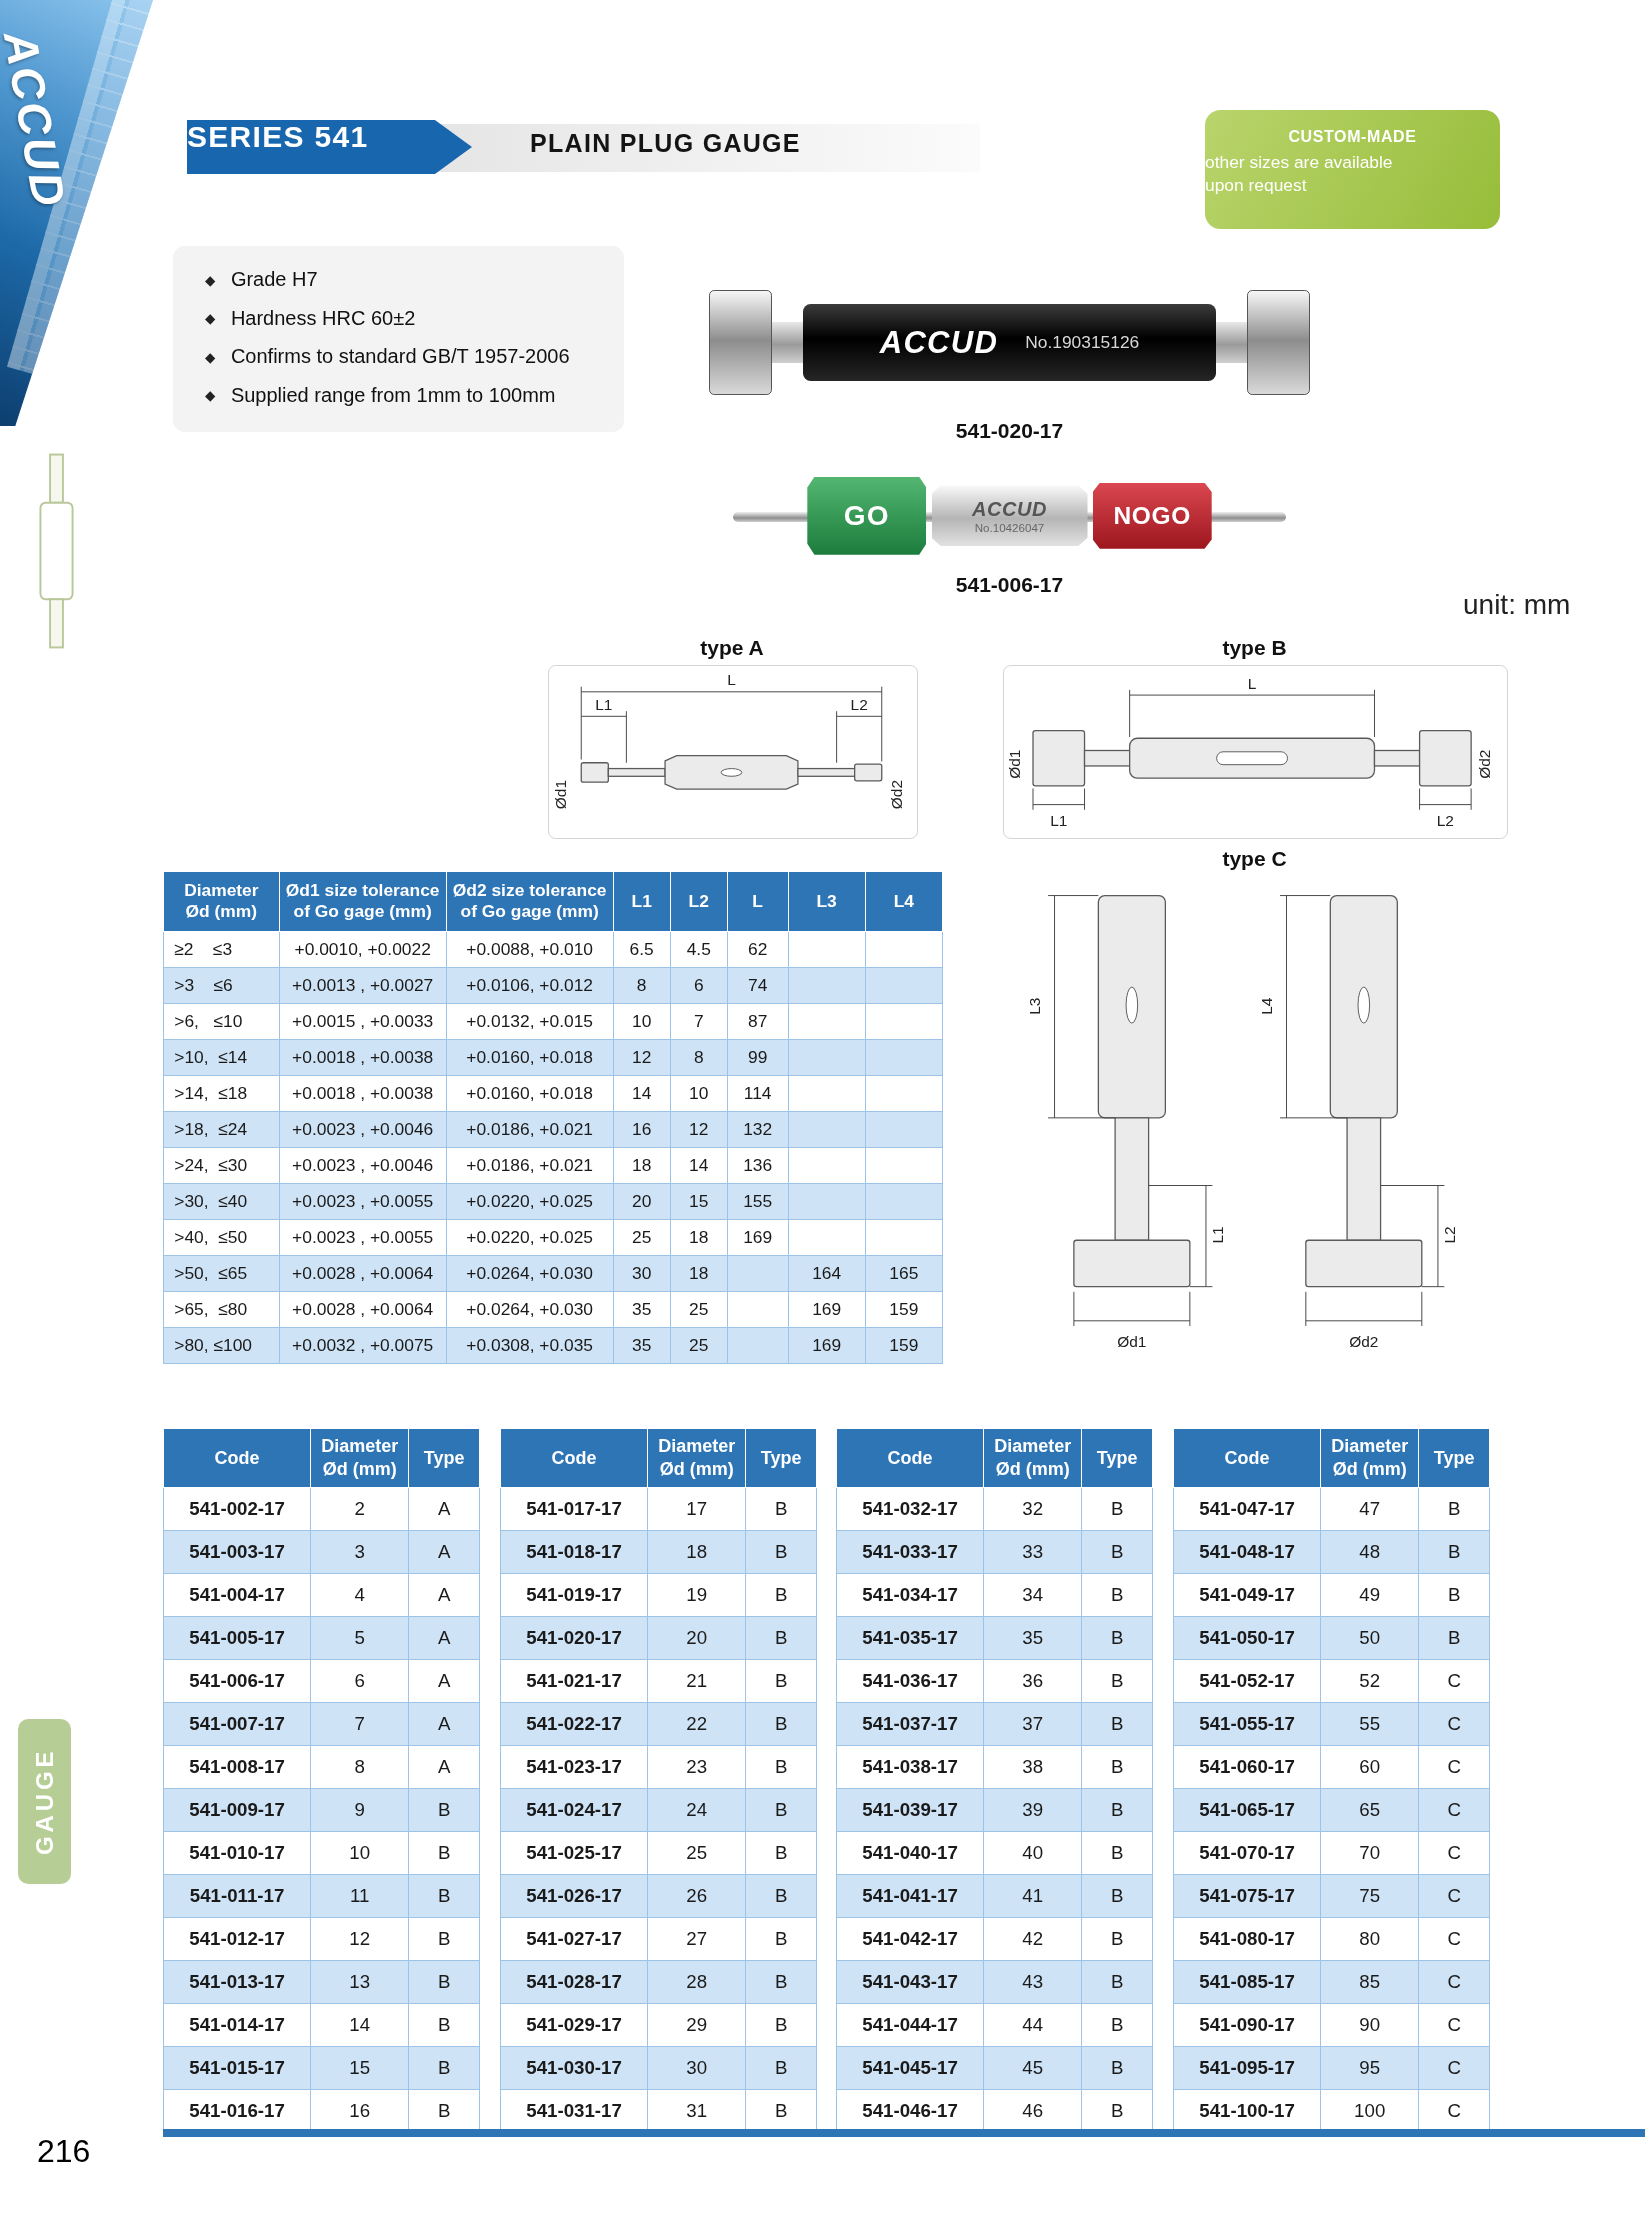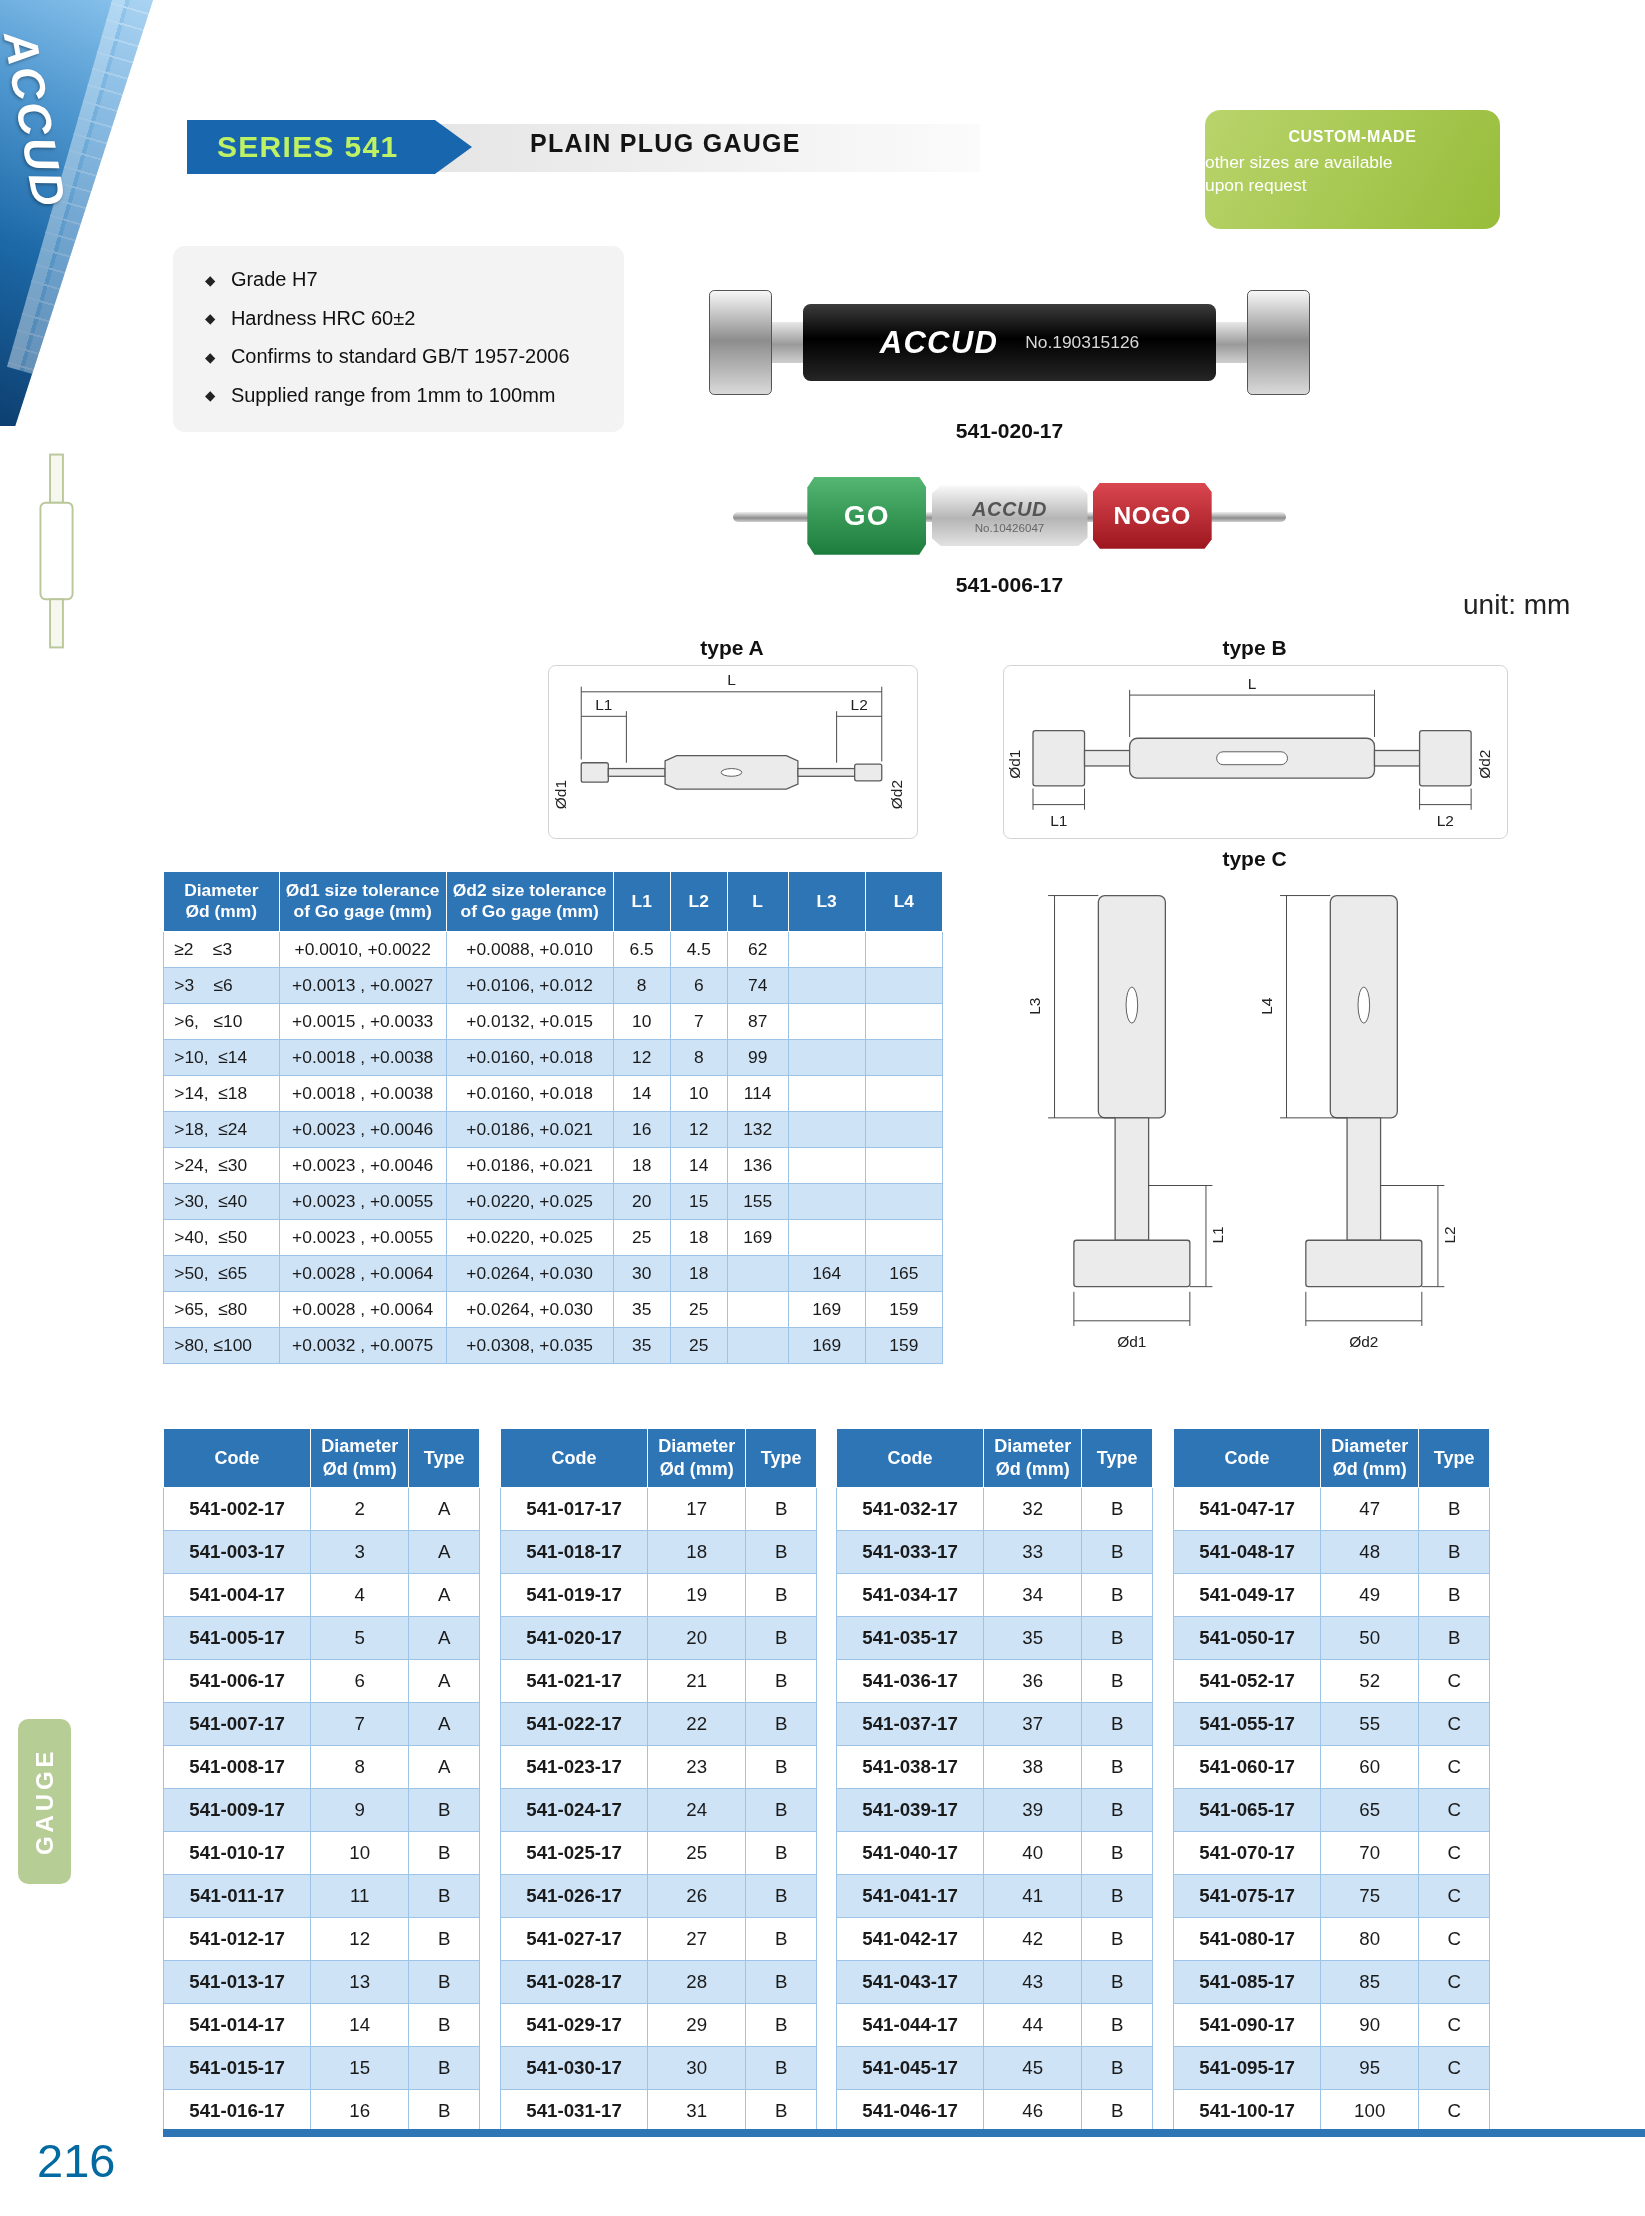--- a/index.html
+++ b/index.html
@@ -16,29 +16,29 @@
       repeating-linear-gradient(180deg,rgba(255,255,255,.95) 0 1.9px,rgba(255,255,255,0) 1.9px 17px),
       linear-gradient(90deg,#eaf5fd 0 13px,#9fccec 13px 17px,#c9e3f5 17px 46px);}
   .accud-logo{position:absolute;left:46px;top:27px;transform:rotate(80deg);transform-origin:left top;
     font-size:46px;font-weight:800;font-style:italic;color:#fff;letter-spacing:2.6px;
     text-shadow:1.3px 1.3px 3.2px rgba(0,0,0,.35);}
   .side-glyph{position:absolute;left:34px;top:451px;}
   .gauge-tab{position:absolute;left:18px;top:1719px;width:53px;height:165px;background:#b7cd96;
     border-radius:10.3px;display:flex;align-items:center;justify-content:center;
     writing-mode:vertical-rl;transform:rotate(180deg);
     color:#fff;font-weight:bold;font-size:24px;letter-spacing:3.9px;}
-  .page-num{position:absolute;left:37px;top:2133px;font-size:47px;color:#0369a1;}
+  .page-num{position:absolute;left:37px;top:2133px;font-size:32px;color:#000000;}
 
   
   .title-band{position:absolute;left:400px;top:124px;width:580px;height:48px;
     background:linear-gradient(90deg,#e4e4e4,#fbfbfb);}
   .series-arrow{position:absolute;left:187px;top:120px;width:285px;height:54px;background:#1766ae;
     clip-path:polygon(0 0,87% 0,100% 50%,87% 100%,0 100%);
-    display:flex;align-items:center;color:#bef264;font-weight:800;font-size:30px;
-    letter-spacing:1.3px;padding-left:30px;box-sizing:border-box;}
+    display:flex;color:#ffffff;font-weight:800;font-size:30px;
+    letter-spacing:1.3px;box-sizing:border-box;}
   .page-title{position:absolute;left:530px;top:129px;font-size:25px;font-weight:800;
     color:#141414;letter-spacing:1.3px;}
   .custom-badge{position:absolute;left:1205px;top:110px;width:295px;height:119px;border-radius:15.5px;
     background:linear-gradient(120deg,#b9d46c,#97bd3a);box-sizing:border-box;padding-top:18px;}
   .badge-title{font-size:16px;font-weight:800;color:#fff;text-align:center;letter-spacing:0.6px;}
   .badge-sub{margin-top:5.2px;font-size:17.4px;color:#fff;line-height:1.3;white-space:pre-line;}
 
   
   .features{position:absolute;left:173px;top:246px;width:451px;height:186px;background:#f3f3f3;
     border-radius:11.6px;box-sizing:border-box;padding:22px 0 0 32px;}

